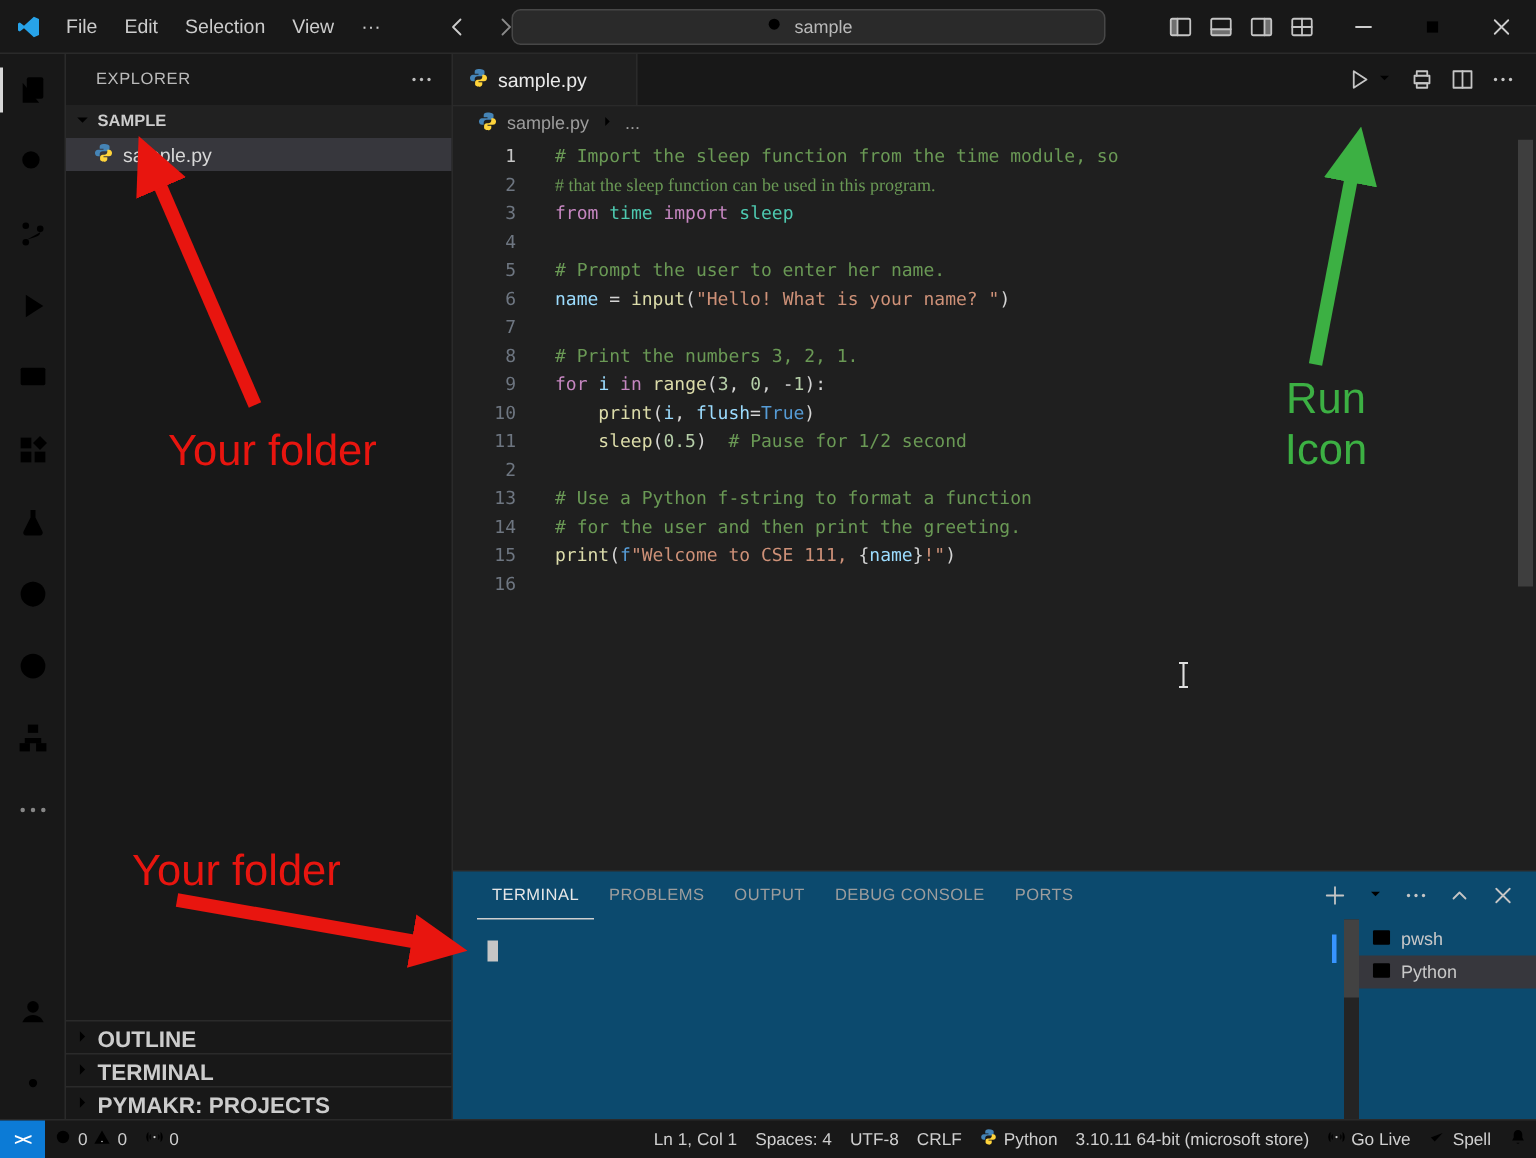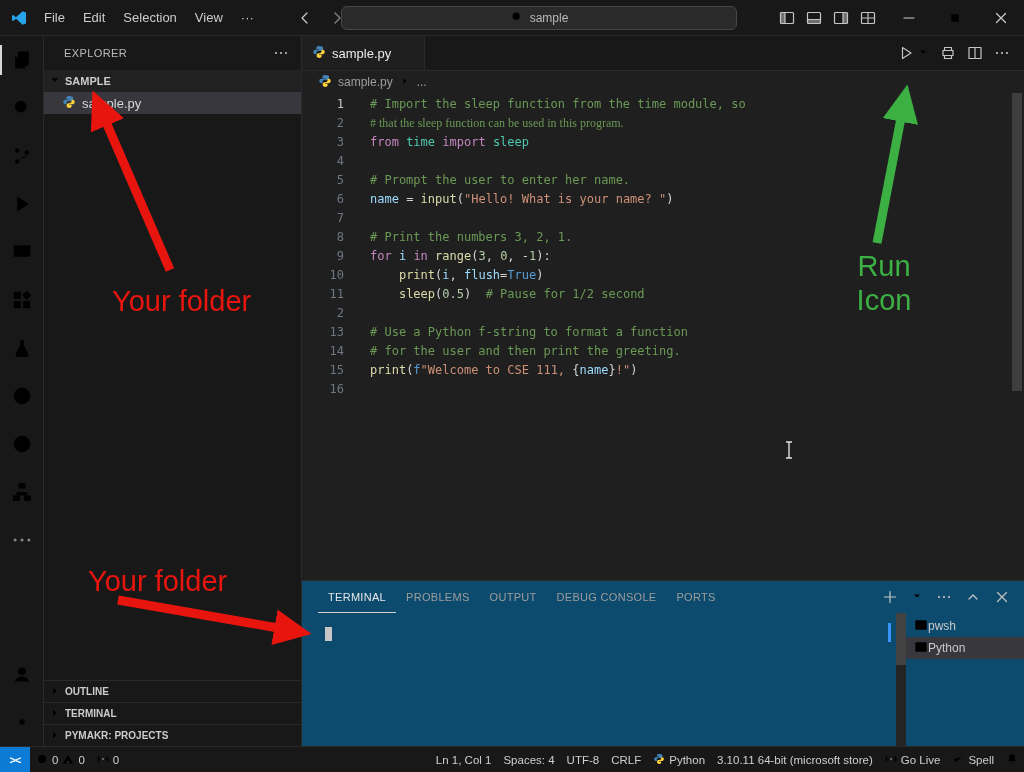--- a/index.html
+++ b/index.html
@@ -35,22 +35,22 @@
   
   .sidebar{position:absolute;top:36px;left:44px;width:258px;bottom:26px;background:#181818;
     border-right:1px solid #2a2a2a;display:flex;flex-direction:column;z-index:3}
   .sb-header{height:34px;display:flex;align-items:center;padding:0 12px 0 20px;color:#bbb;font-size:11px}
   .sb-header .t{flex:1;letter-spacing:.4px}
   .folder-row{height:22px;display:flex;align-items:center;gap:3px;padding-left:4px;
     font-size:11px;font-weight:bold;color:#ccc;background:rgba(255,255,255,.04)}
   .file-row{height:22px;display:flex;align-items:center;gap:6px;padding-left:18px;
     background:#37373d;color:#d7d7d7;font-size:13px}
   .sb-bottom{margin-top:auto}
-  .sect{height:22px;display:flex;align-items:center;gap:3px;padding-left:4px;border-top:1px solid #2a2a2a;
-    font-size:10px;font-weight:bold;color:#ccc}
+  .sect{height:22px;display:flex;align-items:flex-end;gap:3px;padding-left:4px;border-top:1px solid #2a2a2a;
+    font-size:15px;font-weight:bold;color:#ccc}
 
   
   .rightcol{position:absolute;top:36px;left:302px;right:0;bottom:26px;display:flex;flex-direction:column;background:#1f1f1f}
   .tabbar{height:35px;background:#181818;border-bottom:1px solid #2a2a2a;display:flex;align-items:stretch}
   .tab{display:flex;align-items:center;gap:6px;padding:0 10px;background:#1f1f1f;color:#e9e9e9;
     font-size:13px;border-right:1px solid #2a2a2a}
   .tab .close{margin-left:5px;color:#c3c3c3}
   .editor-actions{margin-left:auto;display:flex;align-items:center;gap:11px;padding-right:14px;color:#c5c5c5}
   .editor-actions .chev{margin-left:-8px}
   .breadcrumb{height:22px;display:flex;align-items:center;gap:6px;padding-left:16px;font-size:12px;color:#9d9d9d}
@@ -68,21 +68,21 @@
   .ptab{display:flex;align-items:center;padding:0 10px;font-size:11px;color:#9d9d9d;letter-spacing:.3px}
   .ptab.active{color:#e7e7e7;box-shadow:inset 0 -1px 0 #cfcfcf}
   .panel-actions{margin-left:auto;display:flex;align-items:center;gap:13px;padding-right:14px;color:#c5c5c5}
   .panel-body{flex:1;display:flex;position:relative;font-family:"DejaVu Sans Mono","Liberation Mono",monospace}
   .term-out{flex:1;padding:14px 0 0 18px;font-size:12px;color:#ccc;white-space:pre}
   .term-cursor{display:inline-block;width:7px;height:14px;background:#c6c6c6;vertical-align:-2px;margin-left:5px}
   .term-deco{position:absolute;left:586px;top:10px;width:3px;height:19px;background:#3794ff}
   .term-scroll{width:10px;background:#242424}
   .term-scroll .thumb{width:10px;height:52px;background:#424242}
   .term-list{width:118px;padding-top:2px;font-family:"Liberation Sans",sans-serif}
-  .term-row{height:22px;display:flex;align-items:center;padding-left:8px;font-size:12px;color:#c8c8c8}
+  .term-row{height:22px;display:flex;align-items:center;gap:6px;padding-left:8px;font-size:12px;color:#c8c8c8}
   .term-row.selected{background:#37373d}
 
   
   .statusbar{position:absolute;left:0;right:0;bottom:0;height:26px;background:#181818;border-top:1px solid #2a2a2a;
     display:flex;align-items:center;font-size:11.5px;color:#cfcfcf;z-index:5}
   .sb-remote{width:30px;height:100%;background:#0c7bd6;color:#fff;display:flex;align-items:center;
     justify-content:center;font-weight:bold;letter-spacing:-1px;font-size:11px}
   .sb-item{display:flex;align-items:center;gap:4px;padding:0 6px;height:100%}
   .sb-item .i,.sb-item .i12{color:#cfcfcf}
   .sb-right{margin-left:auto;display:flex;height:100%}

